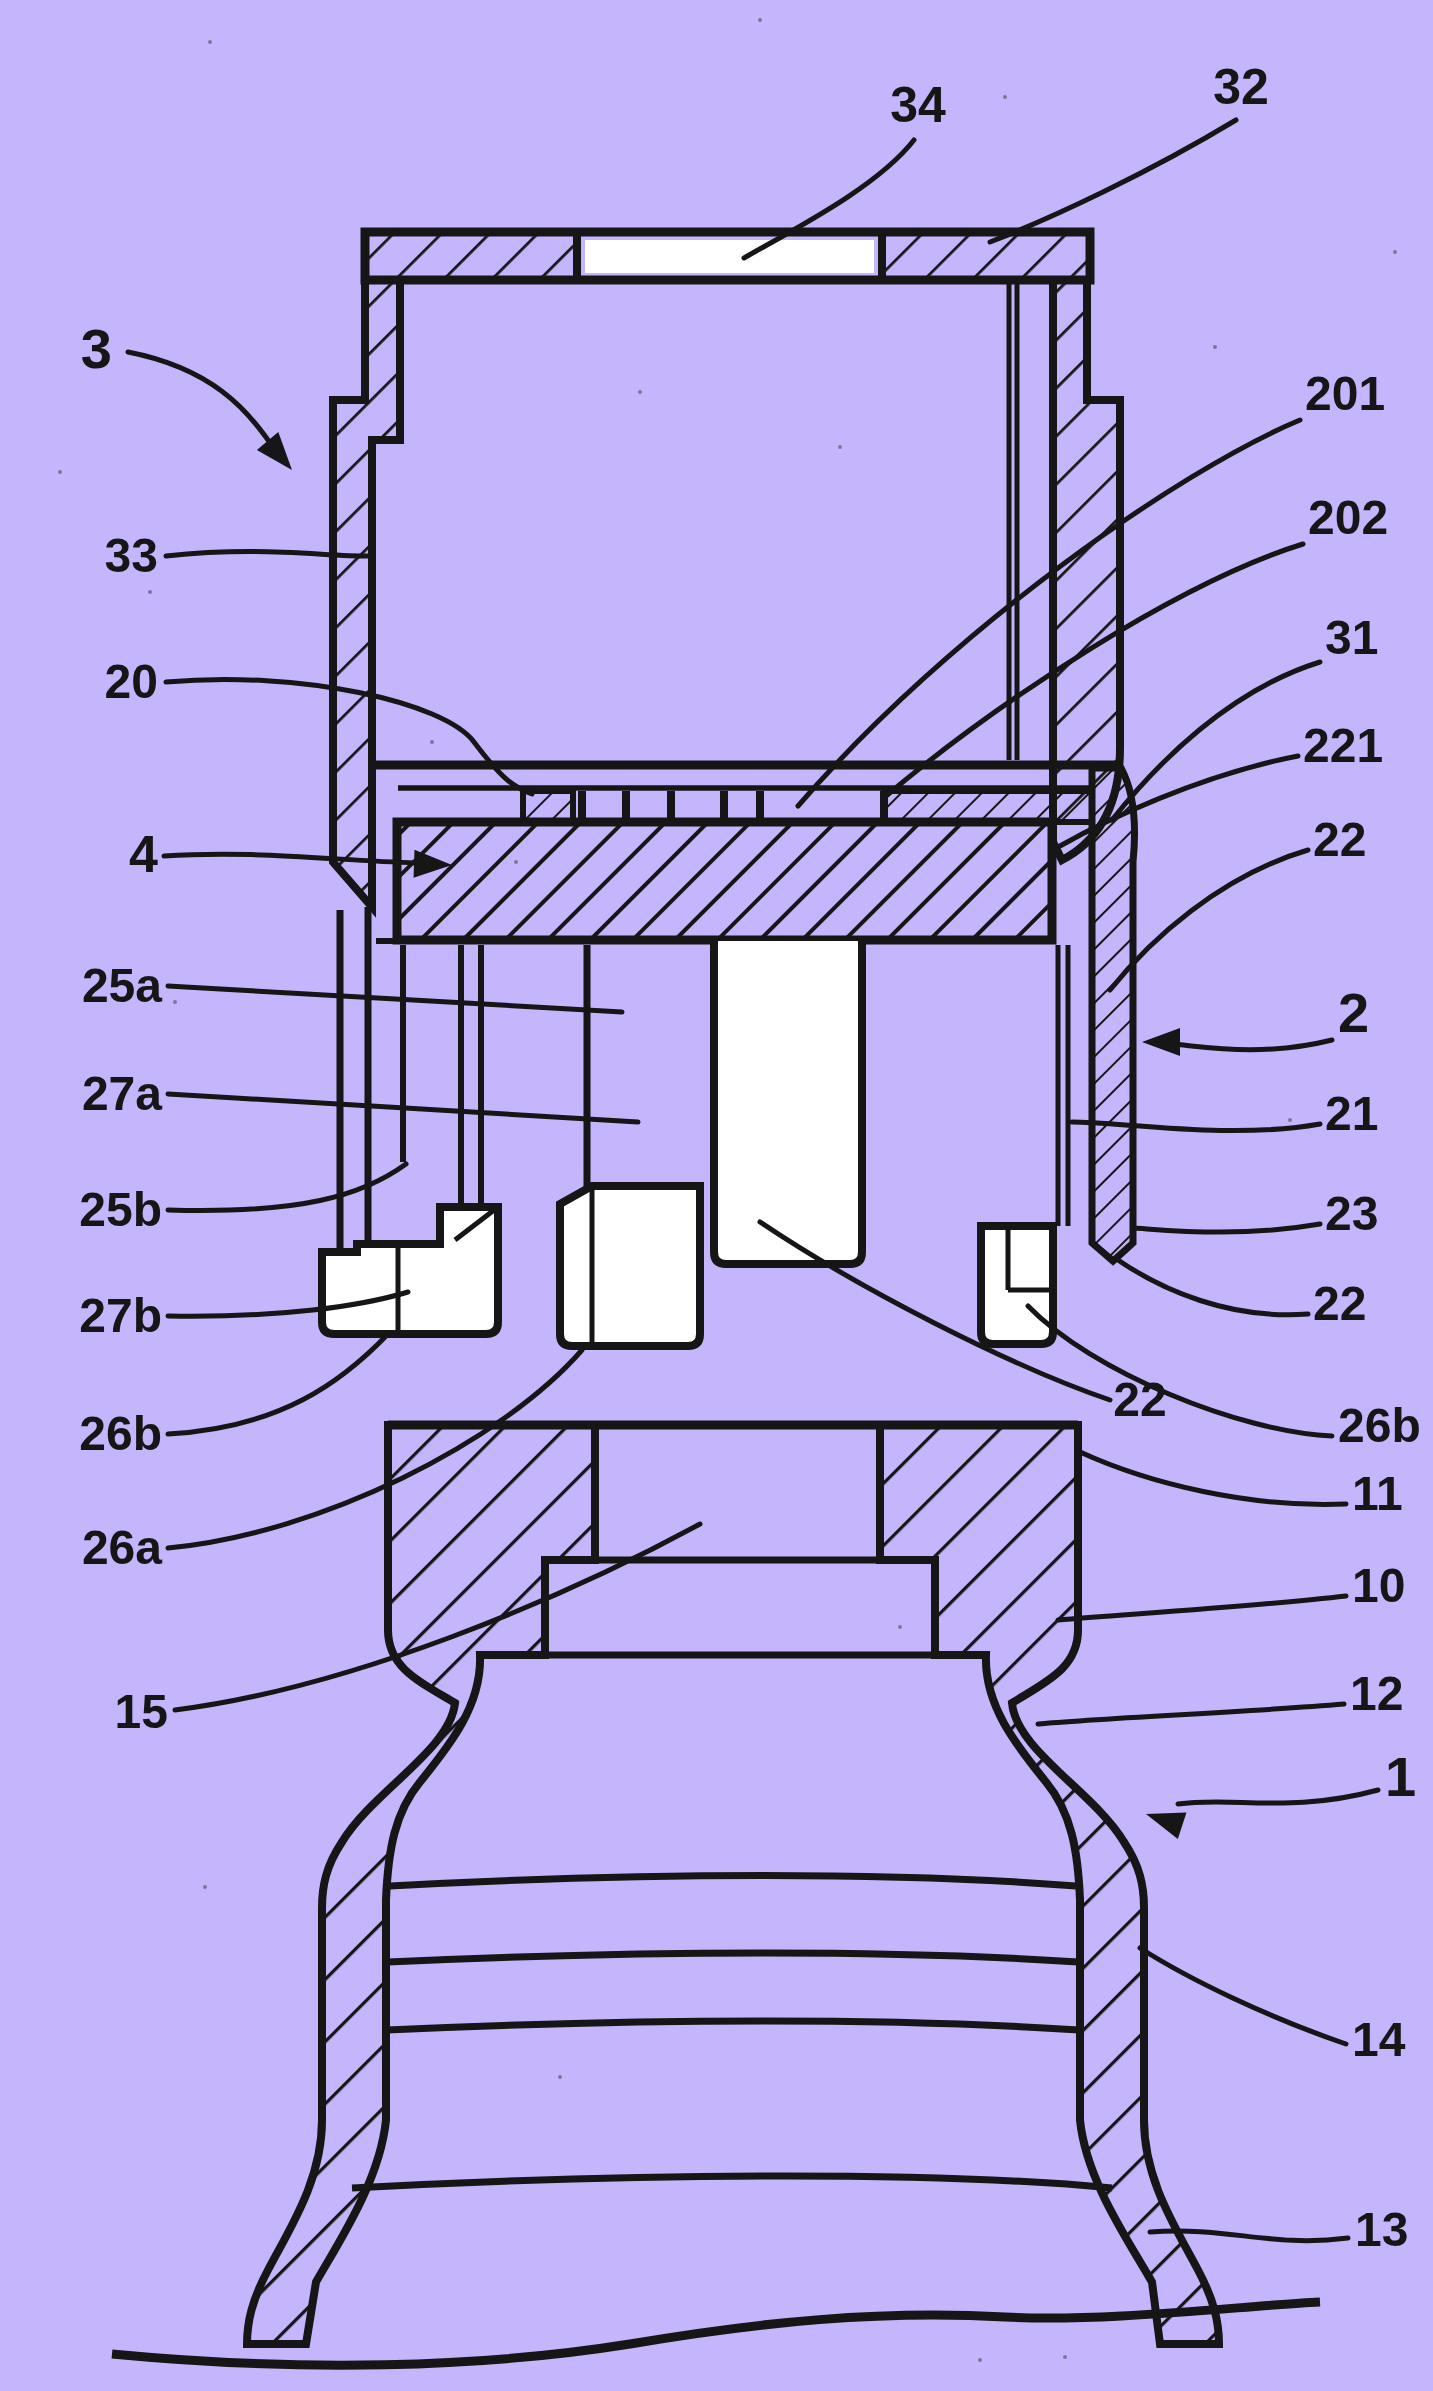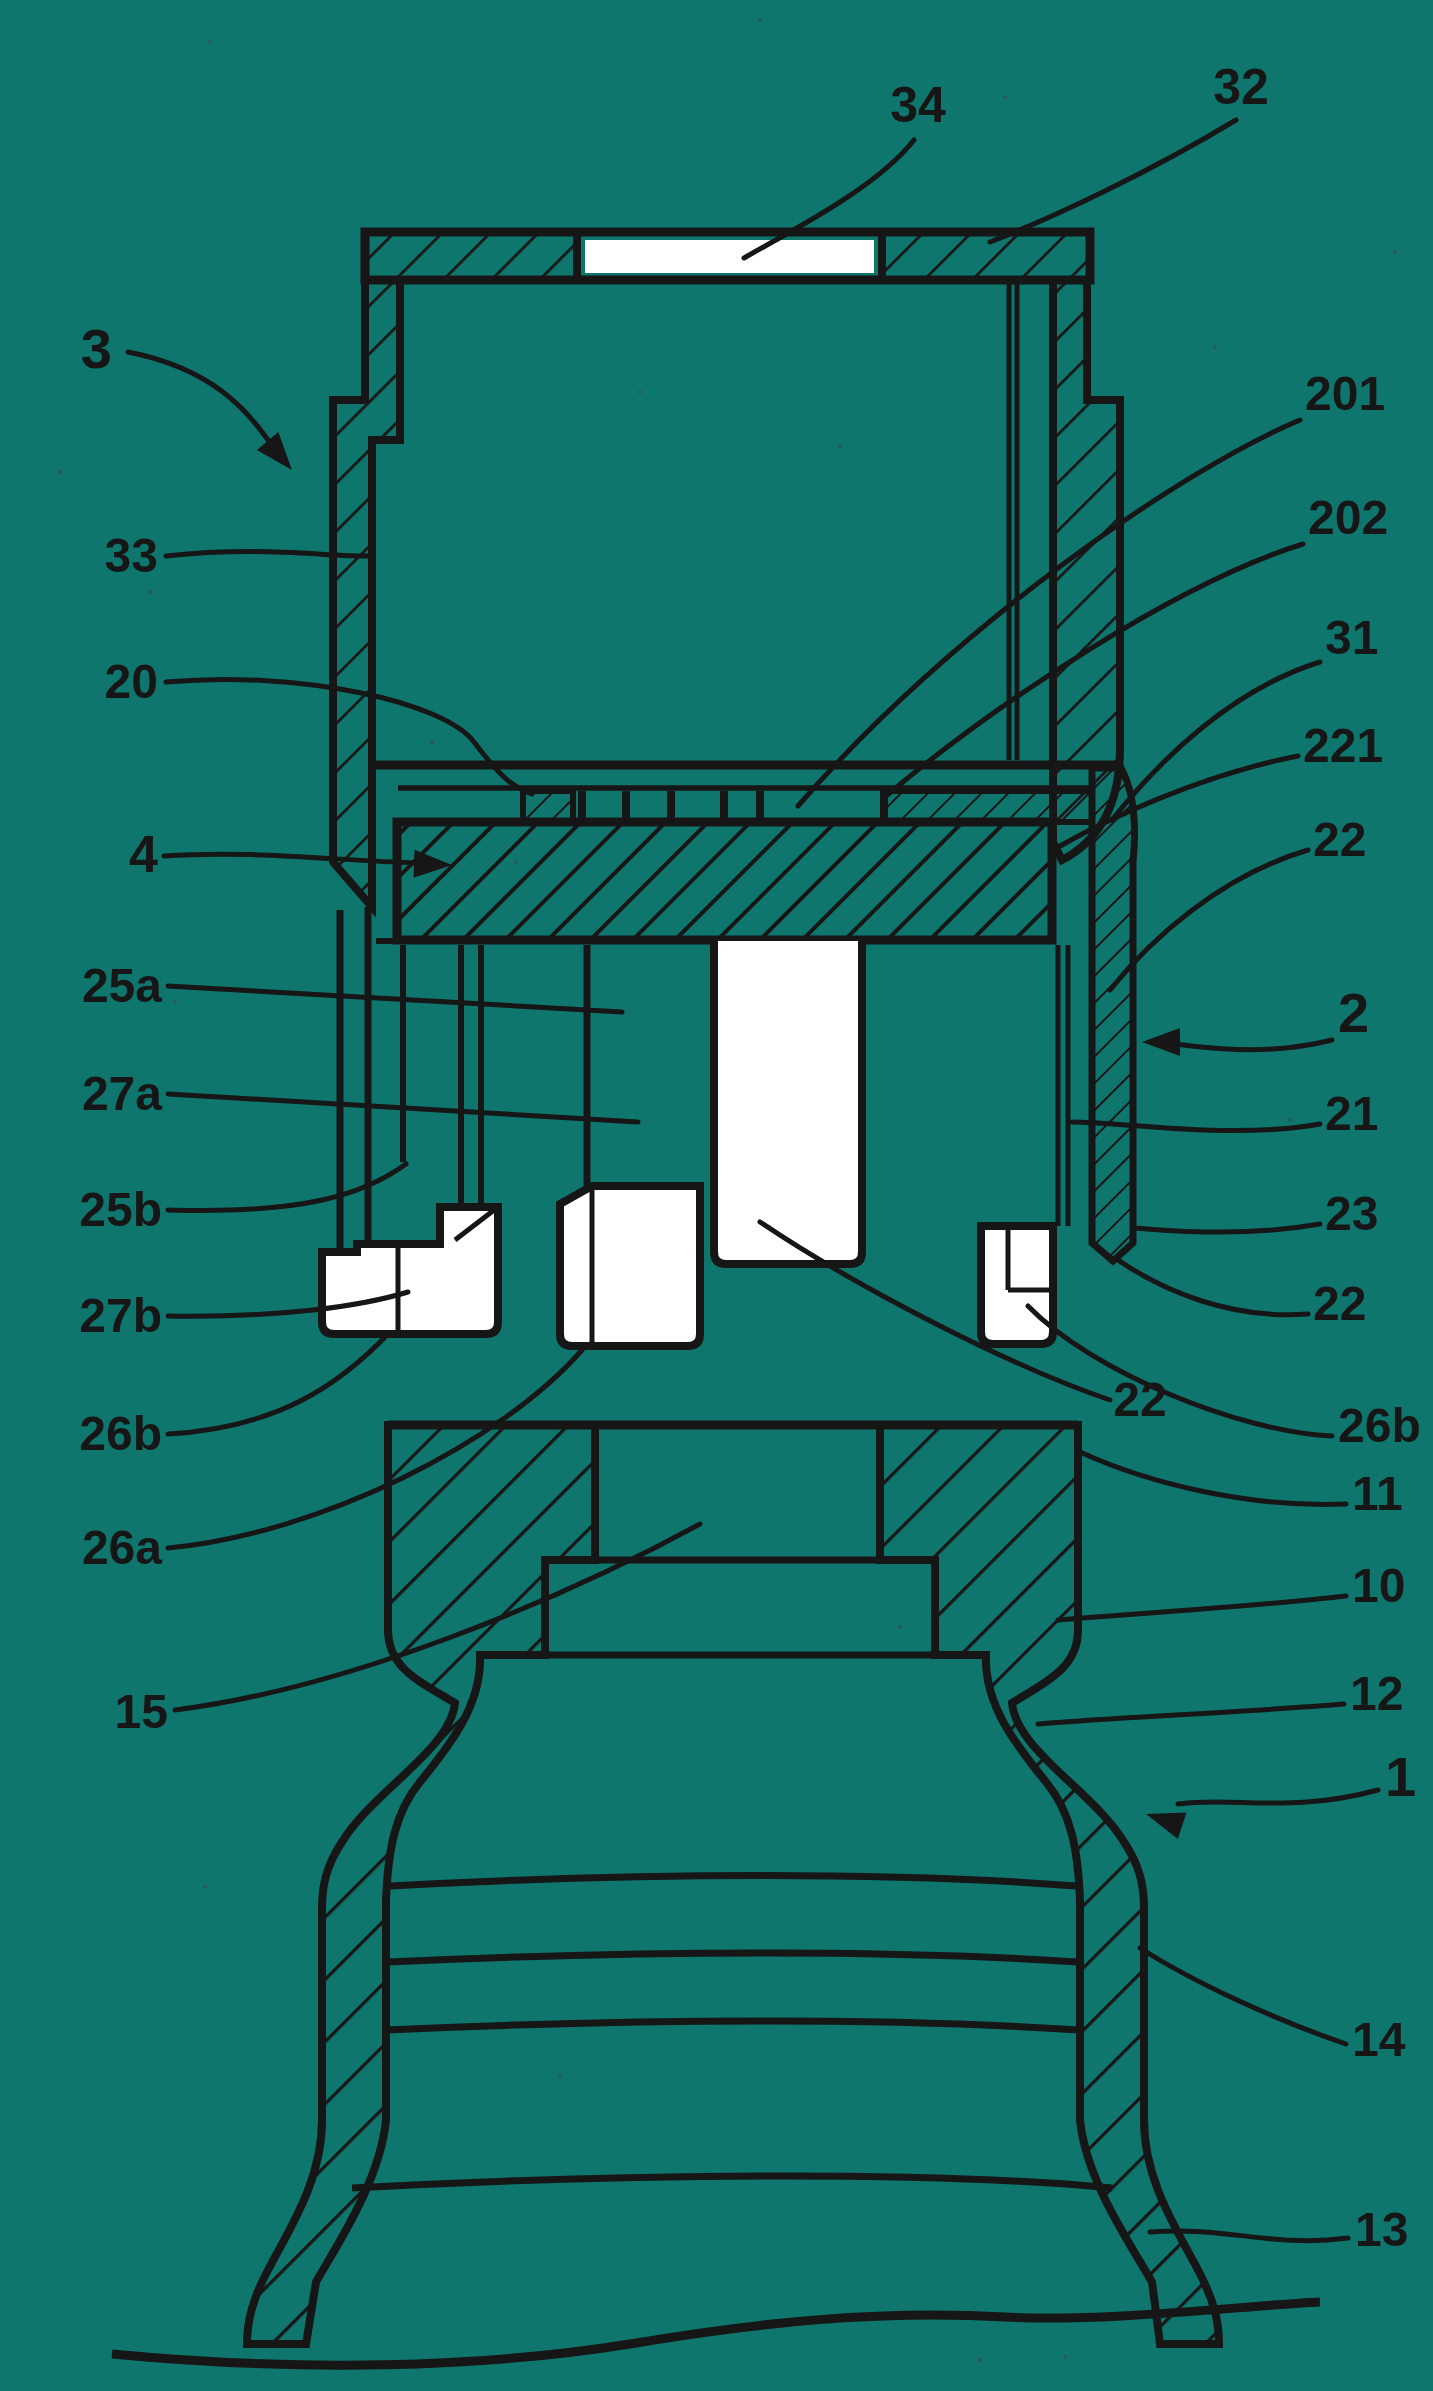--- a/index.html
+++ b/index.html
@@ -1,16 +1,16 @@
 <!DOCTYPE html>
 <html><head>
 <meta charset="utf-8">
 <style>
   html,body{margin:0;padding:0;background:#e8e8e8;}
-  .page{position:relative;width:1433px;height:2391px;background:#0f766e;margin:0 auto;overflow:hidden;}
+  .page{position:relative;width:1433px;height:2391px;background:#c4b5fd;margin:0 auto;overflow:hidden;}
   svg{position:absolute;left:0;top:0;}
   .ref-label{font-family:"Liberation Sans","DejaVu Sans",sans-serif;font-weight:bold;}
   .leader{fill:none;stroke-linecap:round;}
 </style>
 </head>
 <body>
 
 <div class="page">
 <svg width="1433" height="2391" viewBox="0 0 1433 2391">
   <defs>

